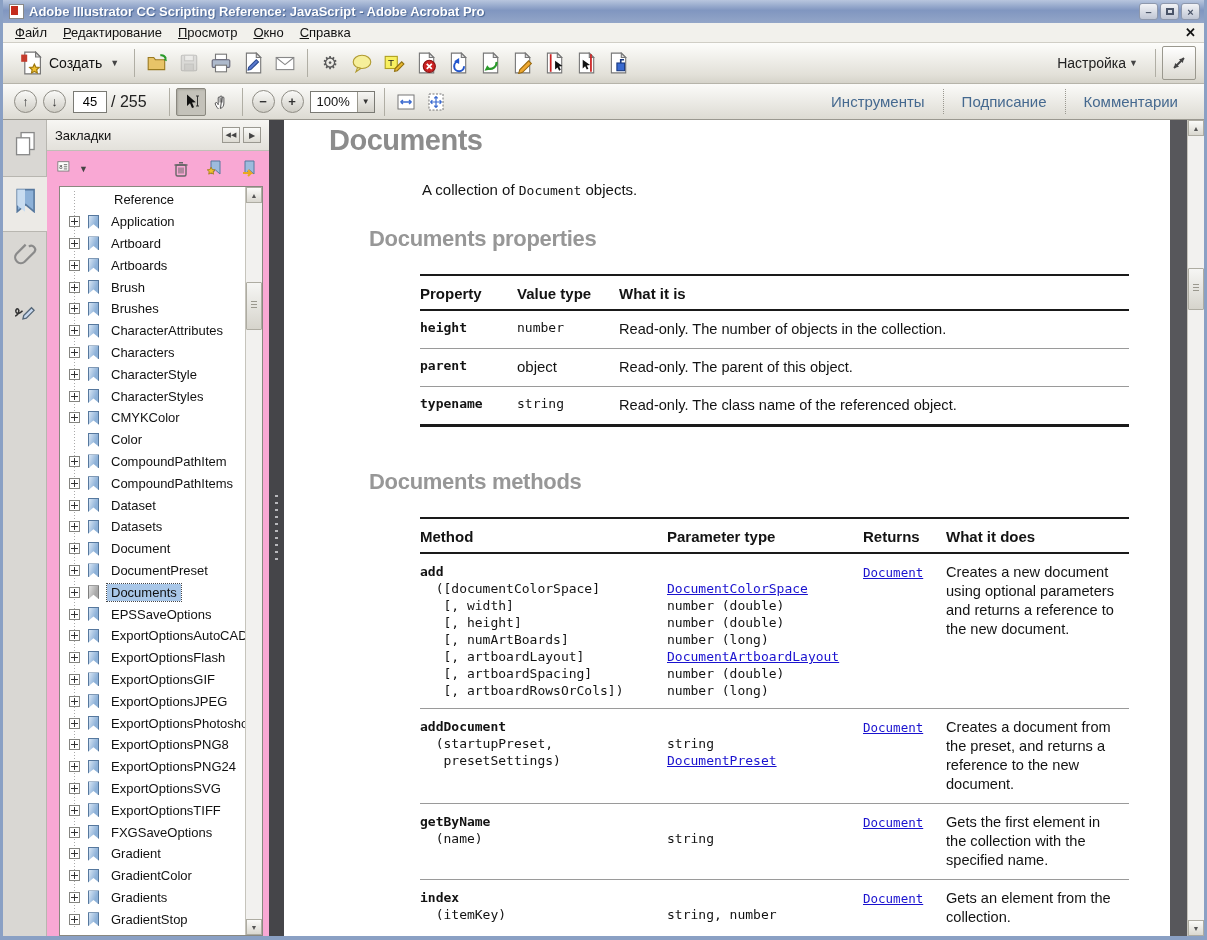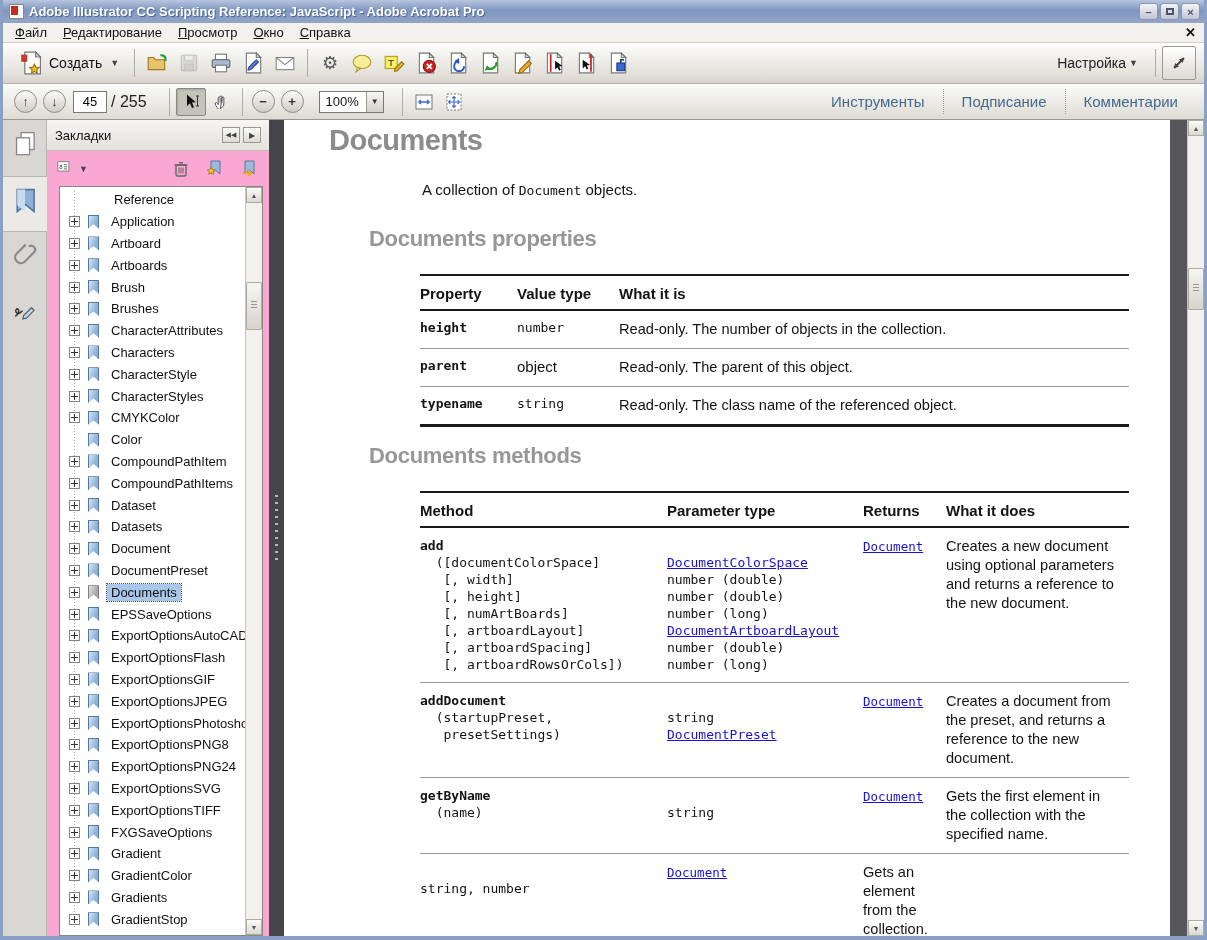--- a/index.html
+++ b/index.html
@@ -46,21 +46,21 @@
              border-bottom:1px solid #9a9890; display:flex; align-items:center; padding:0 8px; }
   .circle-btn { width:23px; height:23px; border-radius:50%; background:linear-gradient(#fafaf8,#cfcdc5);
                 border:1px solid #8e8c84; display:flex; align-items:center; justify-content:center;
                 font-weight:bold; color:#333; font-size:13px; margin:0 3px; }
   .page-input { width:34px; height:22px; border:1px solid #7a7a74; background:#fff; text-align:center;
                 font-size:13px; font-family:"Liberation Sans",sans-serif; margin:8px 4px; }
   .page-total { font-size:16px; color:#222; margin-right:16px; }
   .sqbtn { width:30px; height:28px; display:flex; align-items:center; justify-content:center; border-radius:2px;
            border:1px solid transparent; }
   .sqbtn.pressed { background:#c4c2ba; border:1px solid #8a887f; box-shadow:inset 1px 1px 2px #a8a69e; }
-  .zoom-box { display:flex; align-items:center; height:22px; border:1px solid #7a7a74; background:#fff; margin:0 12px; }
+  .zoom-box { display:flex; align-items:center; height:22px; border:1px solid #7a7a74; background:#fff; margin:0 3px; }
   .zoom-value { width:46px; text-align:left; padding-left:6px; font-size:13px; }
   .zoom-dd { width:17px; height:100%; background:linear-gradient(#f6f6f4,#d2d0c8); border-left:1px solid #9a988e;
              display:flex; align-items:center; justify-content:center; font-size:8px; color:#333; }
   .right-tabs { margin-left:auto; display:flex; align-items:center; height:100%; }
   .right-tab { padding:0 18px; font-size:15px; color:#45698f; display:flex; align-items:center; height:70%; }
   .right-tab + .right-tab { border-left:1px dotted #9a9890; }
 
   
   .main { flex:1; display:flex; min-height:0; }
 
@@ -112,21 +112,21 @@
   .docarea { flex:1; display:flex; min-width:0; }
   .page { flex:1; background:#fff; overflow:hidden; position:relative; }
   .page-gutter { width:17px; flex:0 0 17px; background:#57575b; }
   .doc-sb { width:17px; flex:0 0 17px; background:#f2f1ef; border-left:1px solid #c6c4bc; position:relative; }
 
   
   .doc { padding:4px 0 0 45px; font-size:15px; color:#131313; }
   .doc-h1 { font-size:29px; font-weight:bold; color:#8c8c8c; letter-spacing:-.5px; }
   .doc-intro { margin:24px 0 0 93px; }
   .doc-h2 { font-size:22px; font-weight:bold; color:#979797; letter-spacing:-.3px; margin:28px 0 0 40px; }
-  .doc-h2.methods { margin-top:16px; }
+  .doc-h2.methods { margin-top:42px; }
   .mono { font-family:"DejaVu Sans Mono", monospace; font-size:13px; }
   .dtable { margin:22px 0 0 91px; width:709px; border-top:2px solid #1a1a1a; border-bottom:3px solid #1a1a1a; }
   .props-grid { display:grid; grid-template-columns:97px 102px 510px; }
   .meth-grid  { display:grid; grid-template-columns:247px 196px 83px 183px; }
   .th { font-weight:bold; font-size:15px; padding:9px 4px 7px 0; border-bottom:2px solid #1a1a1a; }
   .cell { padding:9px 6px 9px 0; border-bottom:1px solid #9a9a9a; }
   .prop-name { font-family:"DejaVu Sans Mono", monospace; font-weight:bold; font-size:13px; }
   .link { color:#1a12cf; text-decoration:underline; }
   .sigline { white-space:pre; line-height:17px; }
   .sig-bold { font-weight:bold; }
@@ -700,20 +700,24 @@
                 <div class="mono sigline sig-bold">getByName</div>
                 <div class="mono sigline">  (name)</div>
               </div>
               <div class="cell">
                 <div class="mono sigline">&nbsp;</div>
                 <div class="mono sigline">string</div>
               </div>
               <div class="cell"><span class="returns link">Document</span></div>
               <div class="cell desc">Gets the first element in the collection with the specified name.</div>
               <div class="cell" style="border-bottom: none;">
+                <div class="mono sigline sig-bold">index</div>
+                <div class="mono sigline">  (itemKey)</div>
+              </div>
+              <div class="cell" style="border-bottom: none;">
                 <div class="mono sigline">&nbsp;</div>
                 <div class="mono sigline">string, number</div>
               </div>
               <div class="cell" style="border-bottom: none;"><span class="returns link">Document</span></div>
               <div class="cell desc" style="border-bottom: none;">Gets an element from the collection.</div>
             </div>
 
         </div>
       </div>
       <div class="page-gutter"></div>

